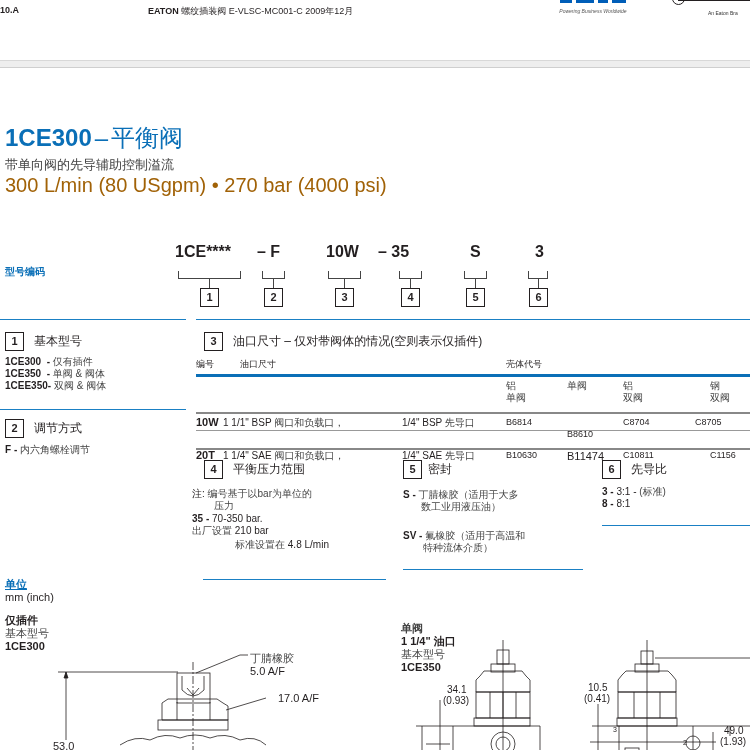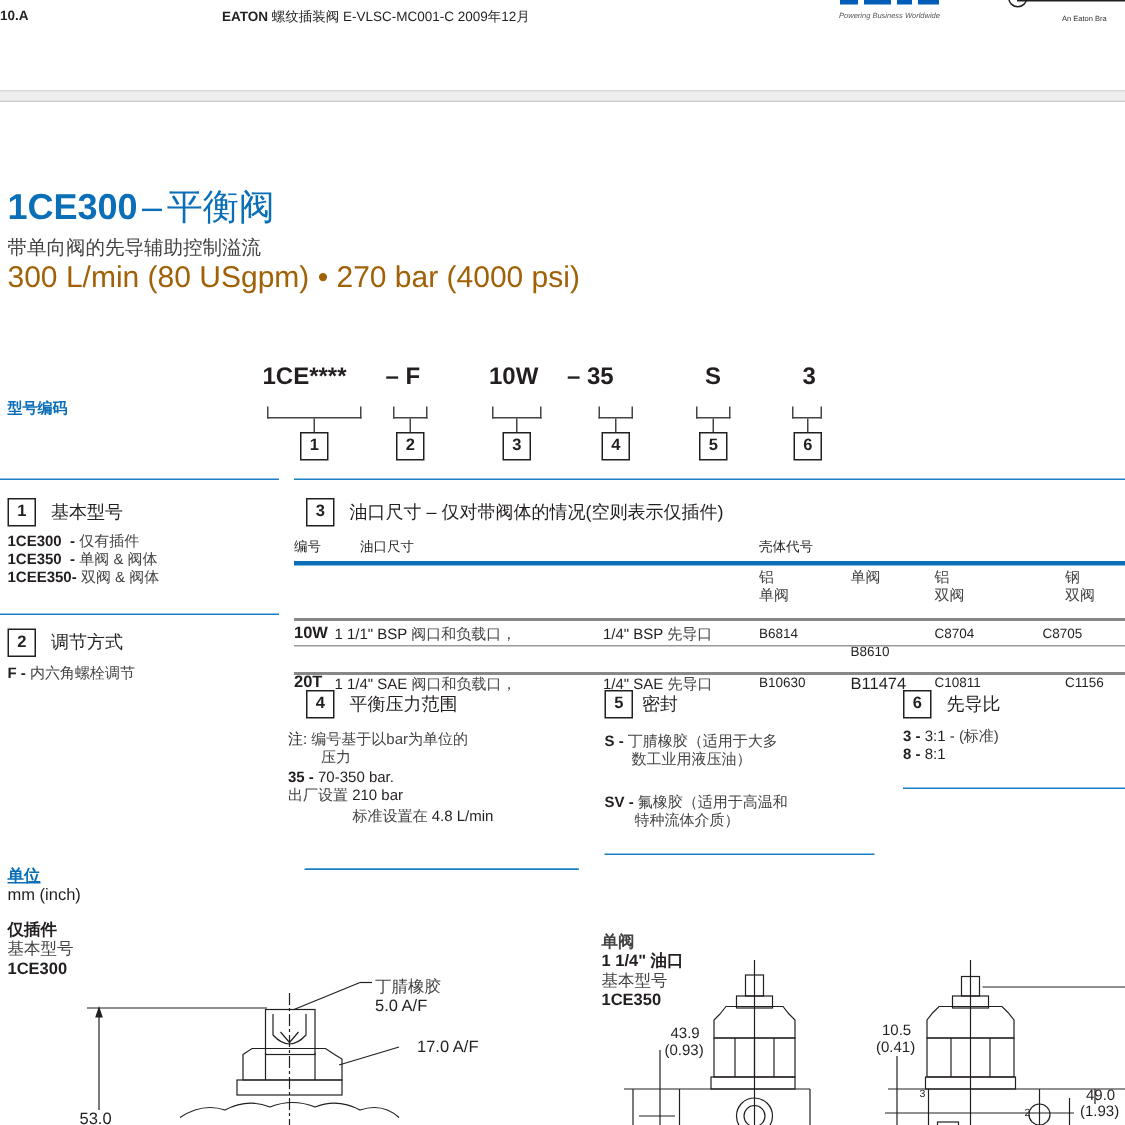--- a/index.html
+++ b/index.html
@@ -244,21 +244,21 @@
 </svg>
 
 <div class="abs hr-blue" style="left:203px;top:579px;width:182px;"></div>
 <div class="abs drawing-label" style="left:401px;top:622px;">
   <div style="font-weight:bold;" class="cjk">单阀</div>
   <div><b>1 1/4" 油口</b></div>
   <div class="cjk">基本型号</div>
   <div style="font-weight:bold;">1CE350</div>
 </div>
 <div class="abs" style="left:443px;top:684px;font-size:10px;line-height:11px;">
-  <div style="padding-left:4px;">43.9</div>
+  <div style="padding-left:4px;">34.1</div>
   <div>(0.93)</div>
 </div>
 <div class="abs" style="left:584px;top:682px;font-size:10px;line-height:11px;">
   <div style="padding-left:4px;">10.5</div>
   <div>(0.41)</div>
 </div>
 <div class="abs" style="left:720px;top:725px;font-size:10px;line-height:11px;">
   <div style="padding-left:4px;">49.0</div>
   <div>(1.93)</div>
 </div>

